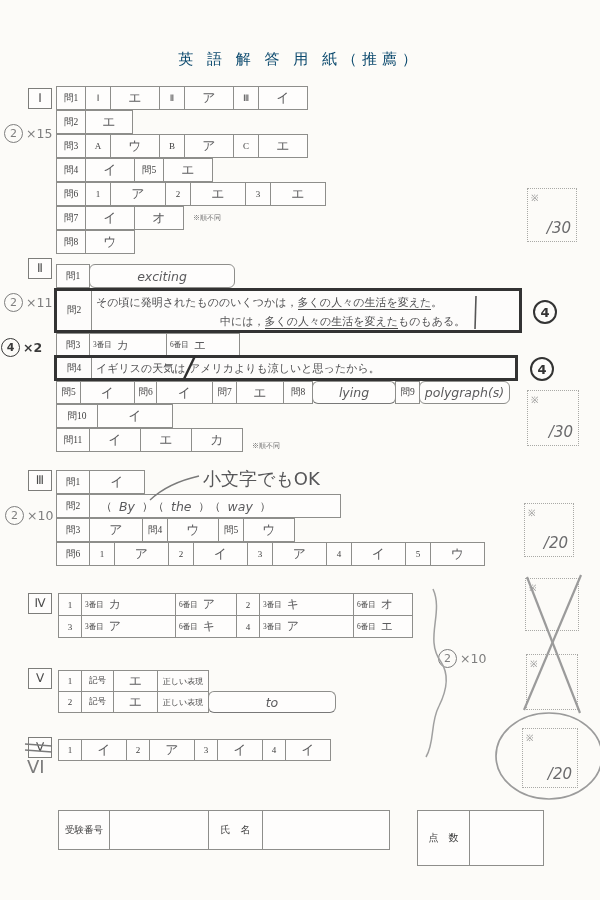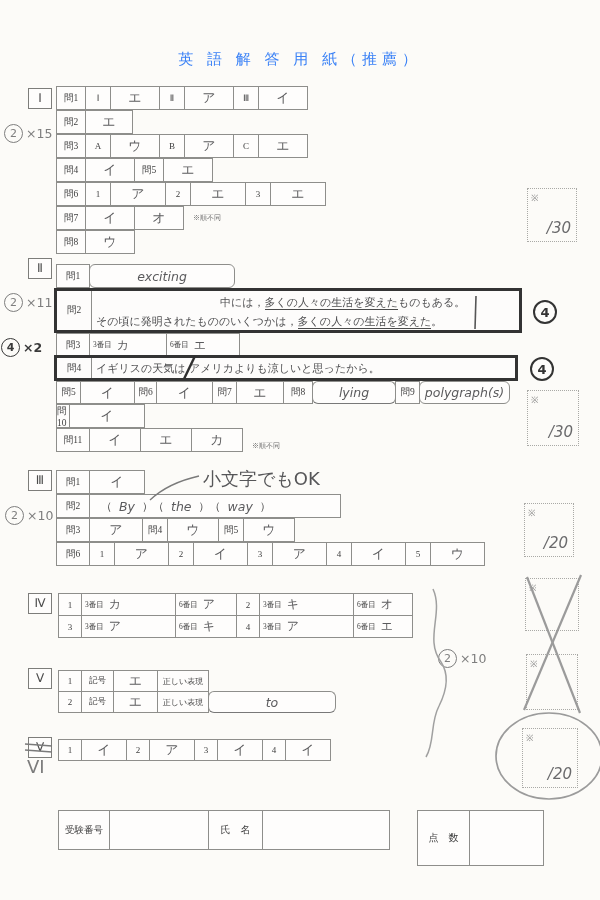--- a/index.html
+++ b/index.html
@@ -3,21 +3,21 @@
 <meta charset="utf-8">
 <style>
   html,body{margin:0;padding:0;}
   body{
     width:600px;height:900px;position:relative;overflow:hidden;
     background:#fcfbf8;
     font-family:"Liberation Serif", serif;
   }
   .title{
     position:absolute;top:50px;left:0;width:600px;text-align:center;
-    font-size:15px;letter-spacing:5px;color:#3b82f6;
+    font-size:15px;letter-spacing:5px;color:#0c4a6e;
   }
   .row{position:absolute;display:flex;height:24px;}
   .c{
     box-sizing:border-box;border:1px solid #8e8e8b;height:100%;
     display:flex;align-items:center;justify-content:center;
     background:rgba(255,255,255,.55);margin-left:-1px;
   }
   .row .c:first-child{margin-left:0;}
   .q{font-size:9.5px;color:#3f3f3f;}
   .sub{font-size:9px;color:#3f3f3f;}
@@ -148,22 +148,22 @@
 </div>
 
 <div class="row" style="left:56px;top:264px">
   <div class="c q" style="width:34px">問1</div>
   <div class="c ans hw-en" style="width:146px">exciting</div>
 </div>
 
 <div class="thickbox" style="left:54px;top:288px;width:468px;height:45px">
   <div class="tq">問2</div>
   <div class="ttext">
+    <div><span>その頃に発明されたもののいくつかは，</span><span class="ul">多くの人々の生活を変えた</span><span>。</span></div>
     <div style="padding-left:124px"><span>中には，</span><span class="ul">多くの人々の生活を変えた</span><span>ものもある。</span></div>
-    <div><span>その頃に発明されたもののいくつかは，</span><span class="ul">多くの人々の生活を変えた</span><span>。</span></div>
   </div>
 </div>
 <div class="badge4" style="left:533px;top:300px">4</div>
 
 <div class="row" style="left:56px;top:333px">
   <div class="c q" style="width:34px">問3</div>
   <div class="c comp" style="width:78px">
     <span class="tiny">3番目</span>
       <span class="ans-in">カ</span>
   </div>
@@ -185,21 +185,21 @@
   <div class="c q" style="width:23px">問6</div>
   <div class="c ans" style="width:57px">イ</div>
   <div class="c q" style="width:25px">問7</div>
   <div class="c ans" style="width:48px">エ</div>
   <div class="c q" style="width:30px">問8</div>
   <div class="c ans hw-en ulw" style="width:84px">lying</div>
   <div class="c q" style="width:25px">問9</div>
   <div class="c ans hw-en" style="width:91px">polygraph(s)</div>
 </div>
 <div class="row" style="left:56px;top:404px">
-  <div class="c q" style="width:14px">問10</div>
+  <div class="c q" style="width:42px">問10</div>
   <div class="c ans" style="width:76px">イ</div>
 </div>
 <div class="row" style="left:56px;top:428px">
   <div class="c q" style="width:34px">問11</div>
   <div class="c ans" style="width:52px">イ</div>
   <div class="c ans" style="width:52px">エ</div>
   <div class="c ans" style="width:52px">カ</div>
 </div>
 <div class="junfudo" style="left:252px;top:441px">※順不同</div>
 

